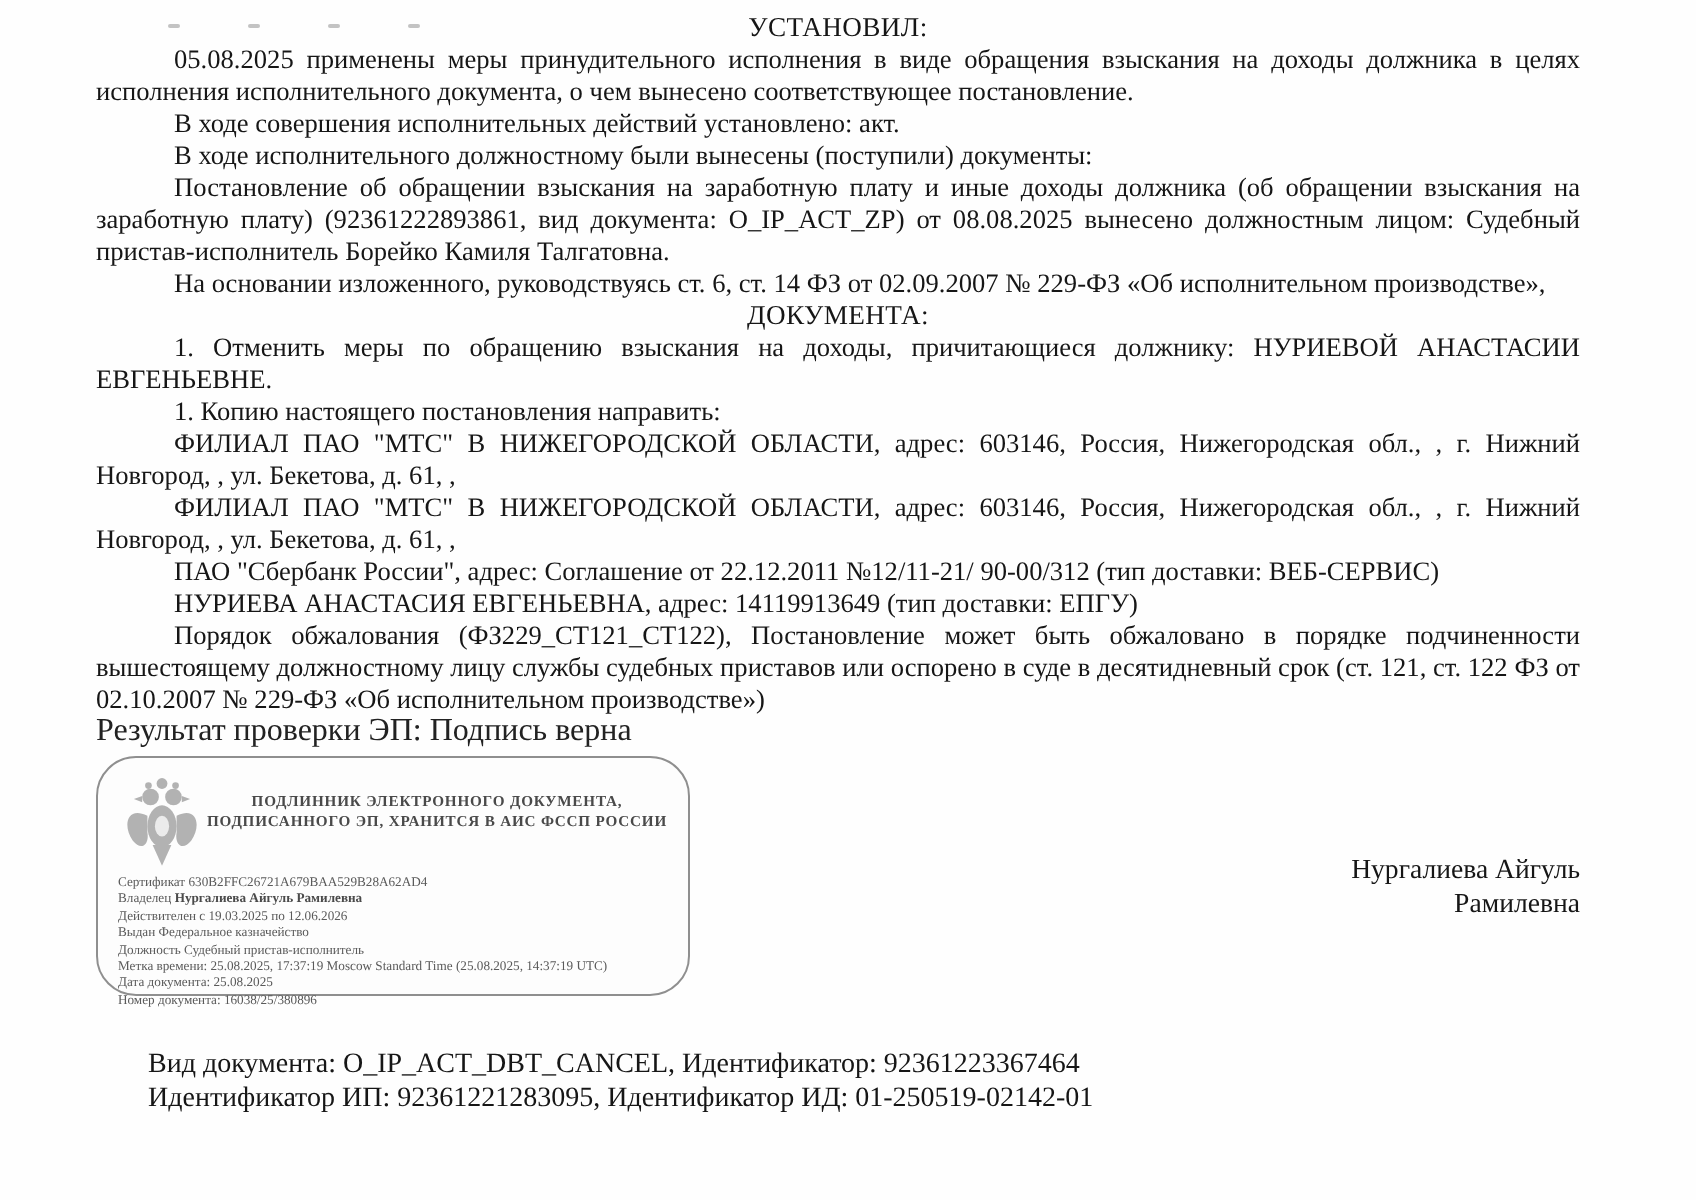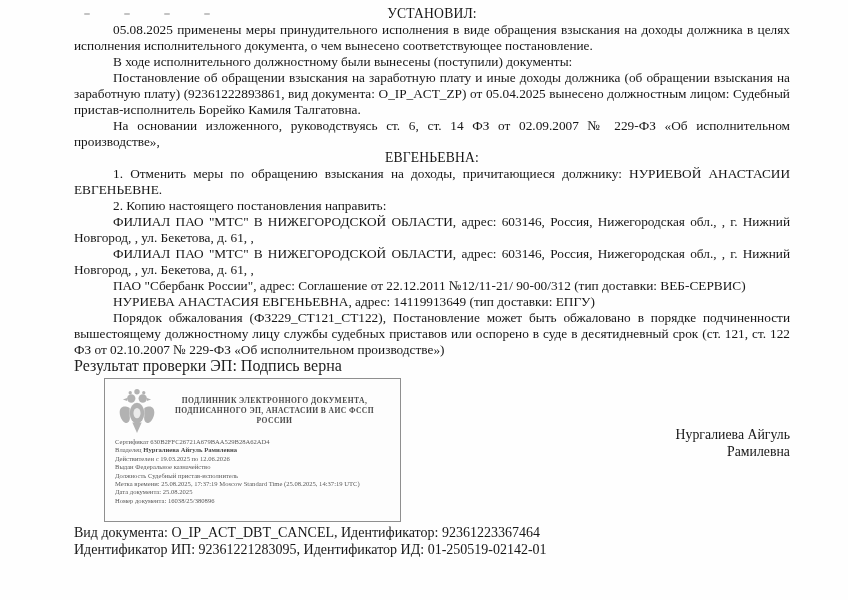--- a/index.html
+++ b/index.html
@@ -6,33 +6,32 @@
   .page{
     position:relative;
     width:848px;height:600px;
     background:#fefefe;
     font-family:"Liberation Serif","DejaVu Serif",serif;
     color:#161616;
     overflow:hidden;
   }
   .artifact-row{position:absolute;top:1px;left:84px;height:3px;}
   .artifact{display:inline-block;width:6px;height:2px;background:#c3c3c3;margin-right:34px;border-radius:1px;}
-  .content{padding:6px 58px 0 74px;font-size:13.3px;line-height:16px;}
+  .content{padding:6px 58px 0 48px;font-size:13.3px;line-height:16px;}
   .doc-heading{text-align:center;margin:0;font-size:13.6px;font-weight:normal;letter-spacing:0.2px;}
   .content p{margin:0;text-indent:39px;text-align:justify;}
   .ep-result{margin-top:9px;text-align:center;font-size:16px;text-indent:0 !important;color:#222;}
   .sign-row{position:relative;display:flex;margin-top:4px;height:128px;}
   .signer-left{width:233px;padding-top:60px;font-size:13.8px;white-space:nowrap;}
   .stamp{
-    width:297px;height:144px;box-sizing:border-box;
-    border:1.2px solid #8f8f8f;border-radius:0;
+    width:297px;height:120px;box-sizing:border-box;
+    border:1.2px solid #8f8f8f;border-radius:20px;
     background:#fdfdfd;
     padding:7px 10px 4px 10px;
     color:#555;
-    margin-left:30px;
   }
   .stamp-top{display:flex;align-items:flex-start;}
   .eagle{flex:0 0 44px;height:50px;opacity:0.75;}
   .stamp-header{
     flex:1;text-align:center;
     font-size:7.6px;line-height:10px;font-weight:bold;
     color:#4a4a4a;letter-spacing:0.4px;
     padding-top:10px;
   }
   .stamp-details{margin-top:2px;font-size:6.6px;line-height:8.4px;color:#5a5a5a;}
@@ -47,27 +46,28 @@
 
 <div class="page">
 
   <div class="artifact-row">
     <span class="artifact"></span><span class="artifact"></span><span class="artifact"></span><span class="artifact"></span>
   </div>
 
   <div class="content">
     <h3 class="doc-heading">УСТАНОВИЛ:</h3>
     <p>05.08.2025 применены меры принудительного исполнения в виде обращения взыскания на доходы должника в целях исполнения исполнительного документа, о чем вынесено соответствующее постановление.</p>
+    <p>В ходе совершения исполнительных действий установлено: акт.</p>
     <p>В ходе исполнительного должностному были вынесены (поступили) документы:</p>
-    <p>Постановление об обращении взыскания на заработную плату и иные доходы должника (об обращении взыскания на заработную плату) (92361222893861, вид документа: O_IP_ACT_ZP) от 05.04.2025 вынесено должностным лицом: Судебный пристав-исполнитель Борейко Камиля Талгатовна.</p>
+    <p>Постановление об обращении взыскания на заработную плату и иные доходы должника (об обращении взыскания на заработную плату) (92361222893861, вид документа: O_IP_ACT_ZP) от 08.08.2025 вынесено должностным лицом: Судебный пристав-исполнитель Борейко Камиля Талгатовна.</p>
     <p>На основании изложенного, руководствуясь ст. 6, ст. 14 ФЗ от 02.09.2007 № 229-ФЗ «Об исполнительном производстве»,</p>
 
-    <h3 class="doc-heading">ЕВГЕНЬЕВНА:</h3>
+    <h3 class="doc-heading">ДОКУМЕНТА:</h3>
     <p>1. Отменить меры по обращению взыскания на доходы, причитающиеся должнику: НУРИЕВОЙ АНАСТАСИИ ЕВГЕНЬЕВНЕ.</p>
-    <p>2. Копию настоящего постановления направить:</p>
+    <p>1. Копию настоящего постановления направить:</p>
     <p>ФИЛИАЛ ПАО "МТС" В НИЖЕГОРОДСКОЙ ОБЛАСТИ, адрес: 603146, Россия, Нижегородская обл., , г. Нижний Новгород, , ул. Бекетова, д. 61, ,</p>
     <p>ФИЛИАЛ ПАО "МТС" В НИЖЕГОРОДСКОЙ ОБЛАСТИ, адрес: 603146, Россия, Нижегородская обл., , г. Нижний Новгород, , ул. Бекетова, д. 61, ,</p>
     <p>ПАО "Сбербанк России", адрес: Соглашение от 22.12.2011 №12/11-21/ 90-00/312 (тип доставки: ВЕБ-СЕРВИС)</p>
     <p>НУРИЕВА АНАСТАСИЯ ЕВГЕНЬЕВНА, адрес: 14119913649 (тип доставки: ЕПГУ)</p>
     <p>Порядок обжалования (ФЗ229_СТ121_СТ122), Постановление может быть обжаловано в порядке подчиненности вышестоящему должностному лицу службы судебных приставов или оспорено в суде в десятидневный срок (ст. 121, ст. 122 ФЗ от 02.10.2007 № 229-ФЗ «Об исполнительном производстве»)</p>
 
     <p class="ep-result">Результат проверки ЭП: Подпись верна</p>
 
     <div class="sign-row">
 
@@ -84,21 +84,21 @@
               <path d="M29.5 11.5 L33.5 13 L29.5 14.5 Z"></path>
               <circle cx="20" cy="5.5" r="2.6"></circle>
               <circle cx="13.5" cy="6.5" r="1.6"></circle>
               <circle cx="26.5" cy="6.5" r="1.6"></circle>
               <path d="M15.5 35 L20 45 L24.5 35 Z"></path>
             </g>
             <ellipse cx="20" cy="26" rx="3.4" ry="5" fill="#ffffff" opacity="0.75"></ellipse>
           </svg>
           <div class="stamp-header">
             <div>ПОДЛИННИК ЭЛЕКТРОННОГО ДОКУМЕНТА,</div>
-            <div>ПОДПИСАННОГО ЭП, АНАСТАСИИ В АИС ФССП РОССИИ</div>
+            <div>ПОДПИСАННОГО ЭП, ХРАНИТСЯ В АИС ФССП РОССИИ</div>
           </div>
         </div>
         <div class="stamp-details">
           <div><span>Сертификат</span> <span>630B2FFC26721A679BAA529B28A62AD4</span></div>
           <div><span>Владелец</span> <span class="b">Нургалиева Айгуль Рамилевна</span></div>
           <div>Действителен с 19.03.2025 по 12.06.2026</div>
           <div>Выдан Федеральное казначейство</div>
           <div>Должность Судебный пристав-исполнитель</div>
           <div>Метка времени: 25.08.2025, 17:37:19 Moscow Standard Time (25.08.2025, 14:37:19 UTC)</div>
           <div>Дата документа: 25.08.2025</div>

